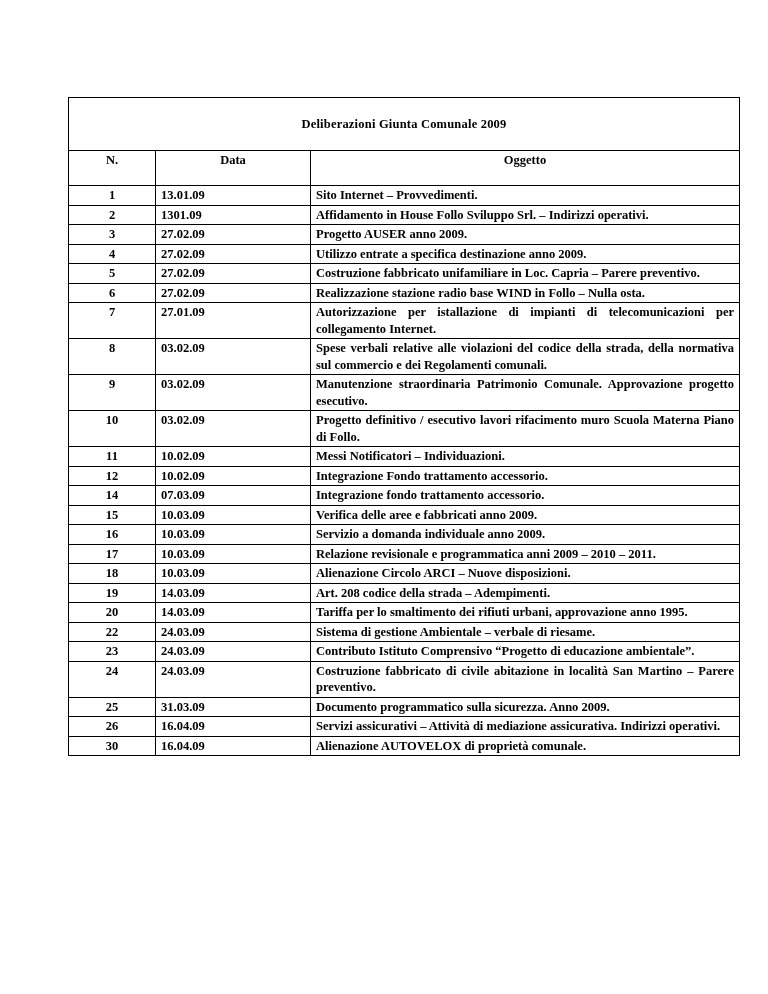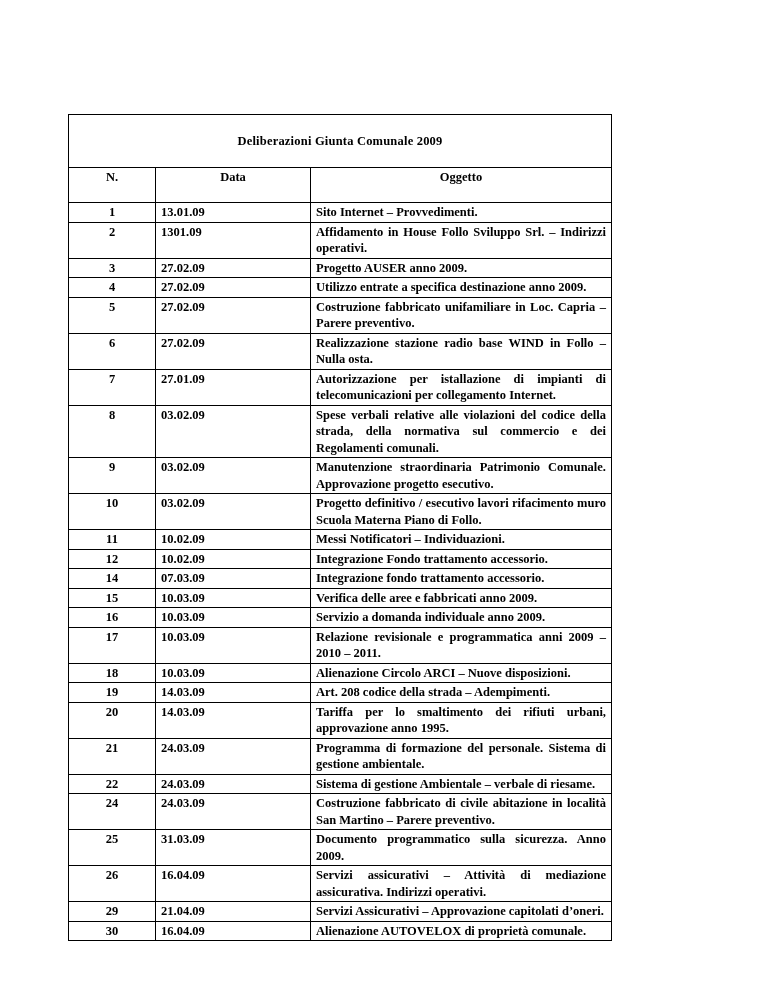--- a/index.html
+++ b/index.html
@@ -11,22 +11,22 @@
     width: 768px;
     height: 994px;
     overflow: hidden;
     position: relative;
     font-family: "Liberation Serif", serif;
     color: #000;
   }
   .page {
     position: absolute;
     left: 68px;
-    top: 114px;
-    width: 544px;
+    top: 97px;
+    width: 672px;
   }
   table.delib {
     width: 100%;
     border-collapse: collapse;
     table-layout: fixed;
     font-weight: bold;
   }
   table.delib td, table.delib th {
     border: 1px solid #000;
     vertical-align: top;
@@ -190,32 +190,32 @@
     <td class="cd">14.03.09</td>
     <td class="co">Art. 208 codice della strada – Adempimenti.</td>
   </tr>
 
   <tr>
     <td class="cn">20</td>
     <td class="cd">14.03.09</td>
     <td class="co">Tariffa per lo smaltimento dei rifiuti urbani, approvazione anno 1995.</td>
   </tr>
 
-  <tr>
-    <td class="cn">21</td>
-    <td class="cd">24.03.09</td>
-    <td class="co">Programma di formazione del personale. Sistema di gestione ambientale.</td>
-  </tr>
 
   <tr>
     <td class="cn">22</td>
     <td class="cd">24.03.09</td>
     <td class="co">Sistema di gestione Ambientale – verbale di riesame.</td>
   </tr>
 
+  <tr>
+    <td class="cn">23</td>
+    <td class="cd">24.03.09</td>
+    <td class="co">Contributo Istituto Comprensivo “Progetto di educazione ambientale”.</td>
+  </tr>
 
   <tr>
     <td class="cn">24</td>
     <td class="cd">24.03.09</td>
     <td class="co">Costruzione fabbricato di civile abitazione in località San Martino – Parere preventivo.</td>
   </tr>
 
   <tr>
     <td class="cn">25</td>
     <td class="cd">31.03.09</td>
@@ -223,25 +223,20 @@
   </tr>
 
   <tr>
     <td class="cn">26</td>
     <td class="cd">16.04.09</td>
     <td class="co">Servizi assicurativi – Attività di mediazione assicurativa. Indirizzi operativi.</td>
   </tr>
 
 
 
-  <tr>
-    <td class="cn">29</td>
-    <td class="cd">21.04.09</td>
-    <td class="co">Servizi Assicurativi – Approvazione capitolati d’oneri.</td>
-  </tr>
 
   <tr>
     <td class="cn">30</td>
     <td class="cd">16.04.09</td>
     <td class="co">Alienazione AUTOVELOX di proprietà comunale.</td>
   </tr>
 </tbody>
   </table>
 </div>
 

